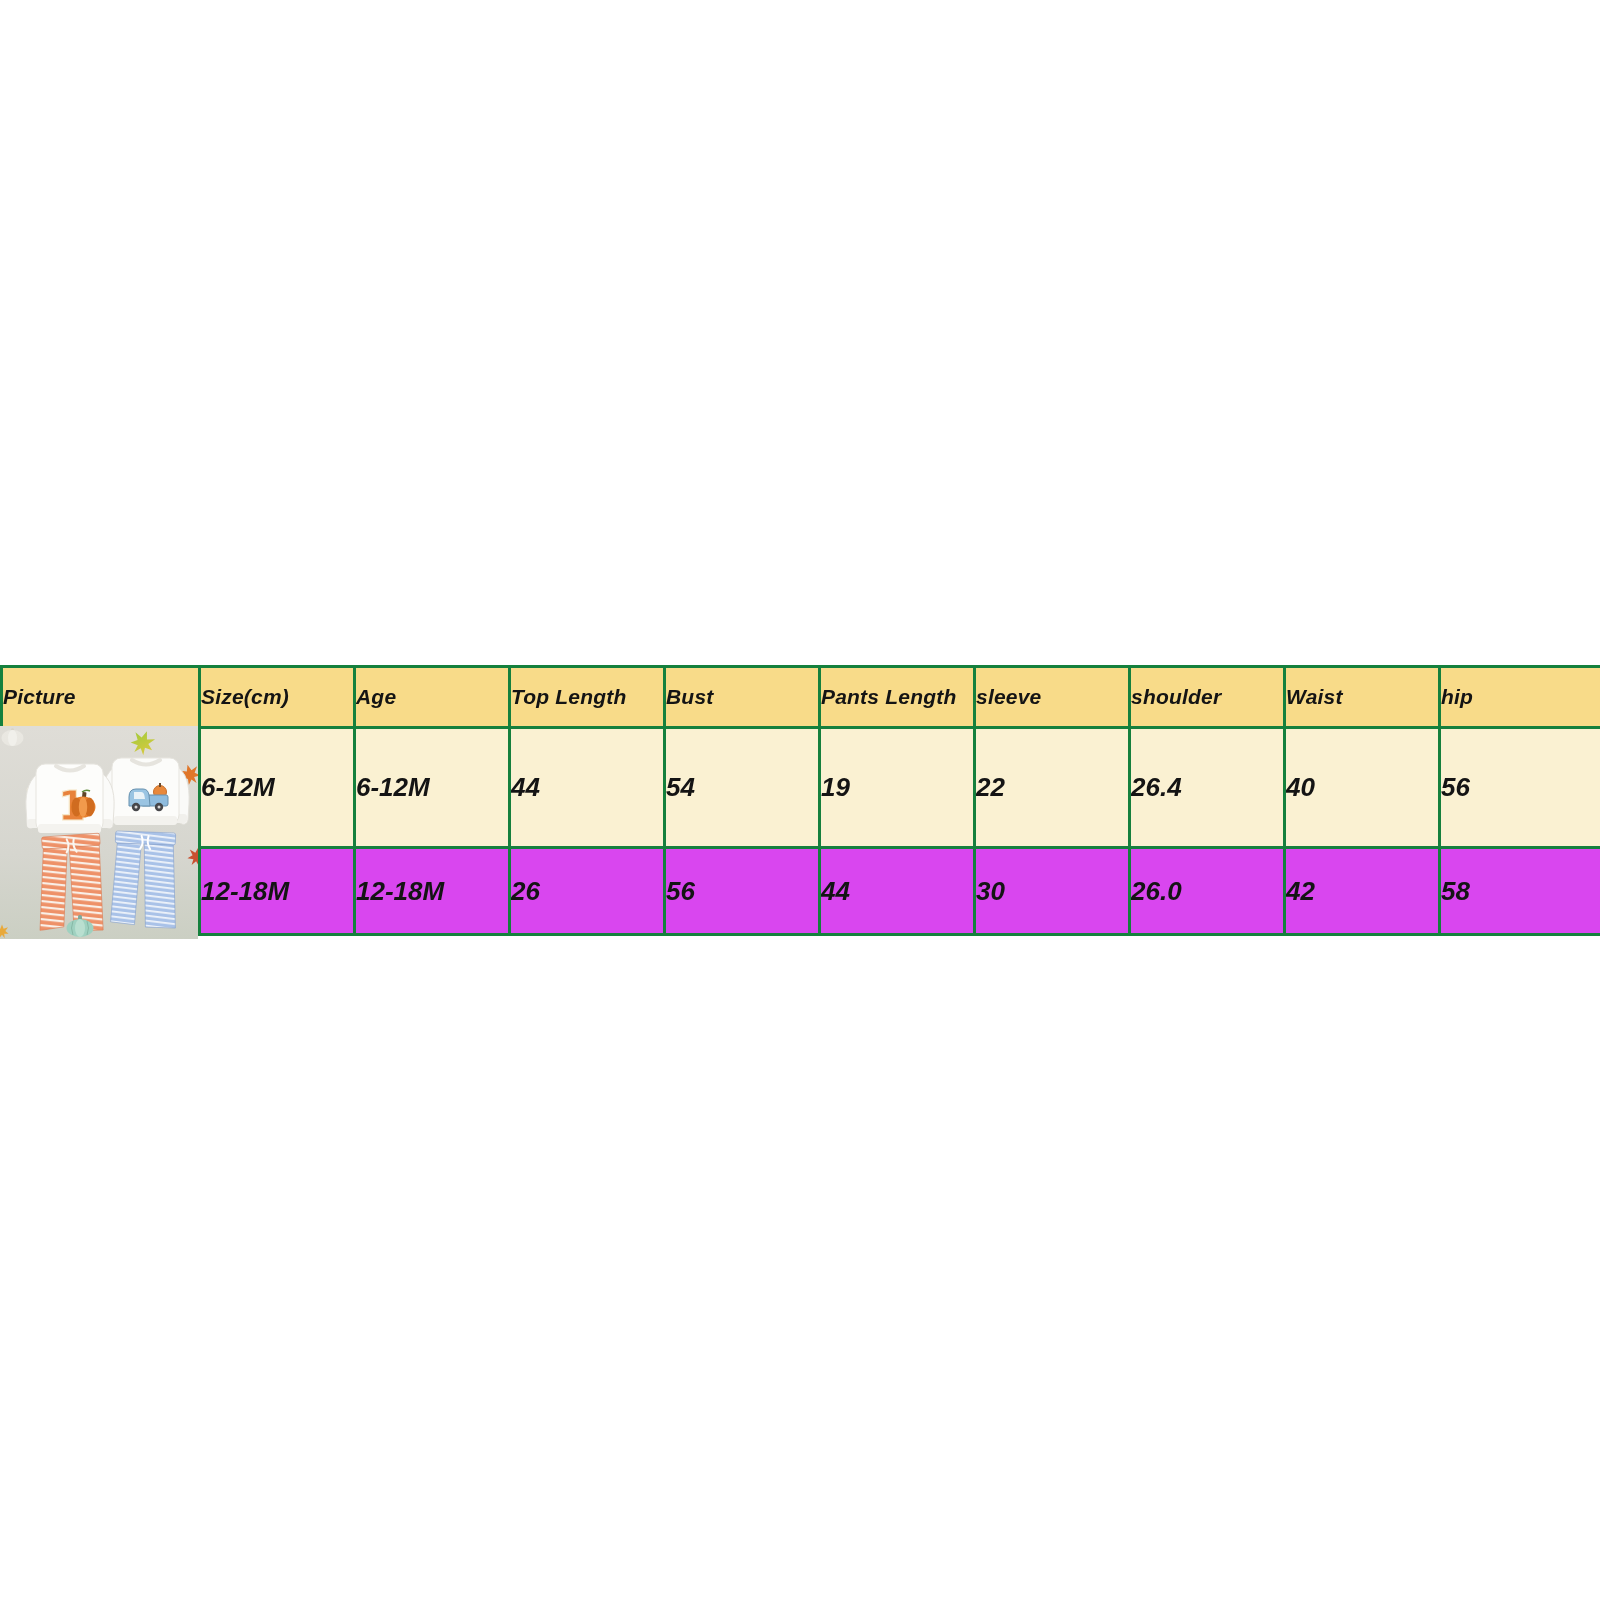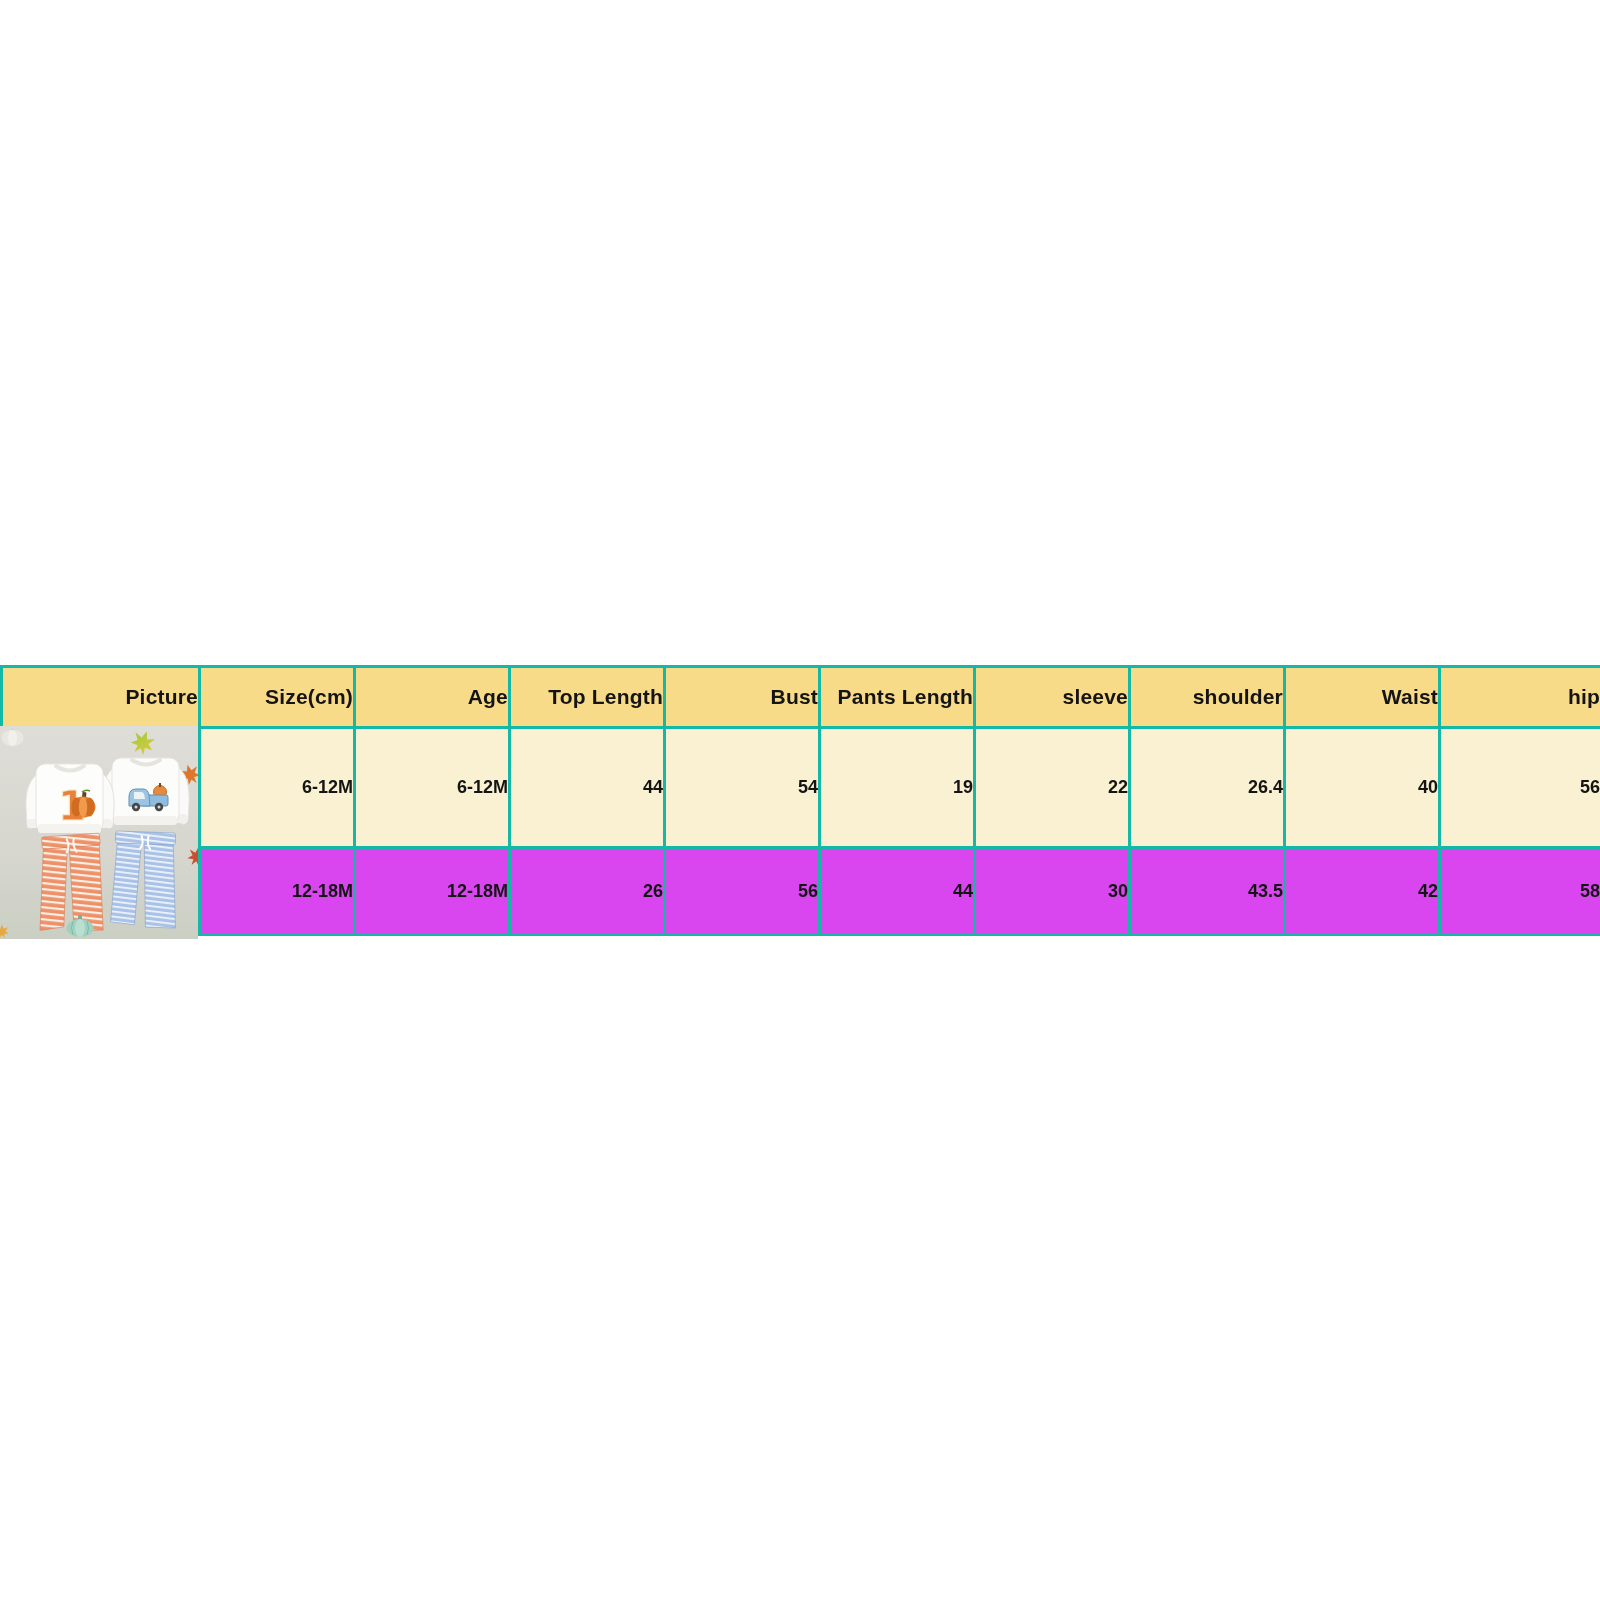--- a/index.html
+++ b/index.html
@@ -17,40 +17,41 @@
     left: 0;
     width: 1600px;
     height: 280px;
   }
   table.size-chart {
     border-collapse: collapse;
     table-layout: fixed;
     width: 1600px;
   }
   table.size-chart th, table.size-chart td {
-    border: 3px solid #14b8a6;
-    text-align: right;
+    border: 3px solid #15803d;
+    text-align: left;
     vertical-align: middle;
     padding: 0;
     color: #141414;
     overflow: hidden;
+    font-style: italic;
   }
   tr.r-head { height: 61px; }
   tr.r-one  { height: 120px; }
   tr.r-two  { height: 87px; }
   tr.r-head th {
     background: #f8db89;
     font-size: 21px;
     font-weight: 700;
     letter-spacing: 0.2px;
   }
   tr.r-one td { background: #faf1d2; }
   tr.r-two td { background: #d946ef; }
   td.val {
-    font-size: 18px;
+    font-size: 26px;
     font-weight: 700;
   }
   td.pic-cell { background: #faf1d2; }
   .photo {
     position: absolute;
     left: 0;
     top: 61px;
     width: 198px;
     height: 213px;
     z-index: 2;
@@ -103,21 +104,21 @@
           <td class="val">40</td>
           <td class="val">56</td>
         </tr>
         <tr class="r-two">
           <td class="val">12-18M</td>
           <td class="val">12-18M</td>
           <td class="val">26</td>
           <td class="val">56</td>
           <td class="val">44</td>
           <td class="val">30</td>
-          <td class="val">43.5</td>
+          <td class="val">26.0</td>
           <td class="val">42</td>
           <td class="val">58</td>
         </tr>
       </tbody>
     </table>
 
     <div class="photo" role="img" aria-label="Two toddler outfit sets: white sweatshirt with pumpkin number one and orange striped pants, white sweatshirt with blue truck and blue striped pants, fall leaves decor">
       <svg viewBox="0 0 198 213" preserveAspectRatio="none">
         <defs>
           <linearGradient id="bgG" x1="0" y1="0" x2="0" y2="1">

